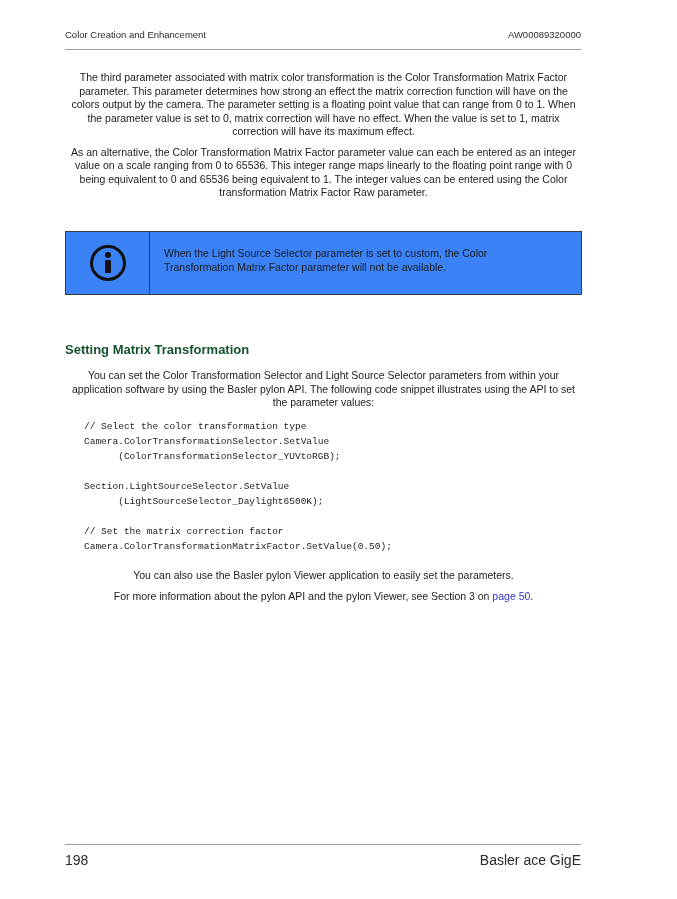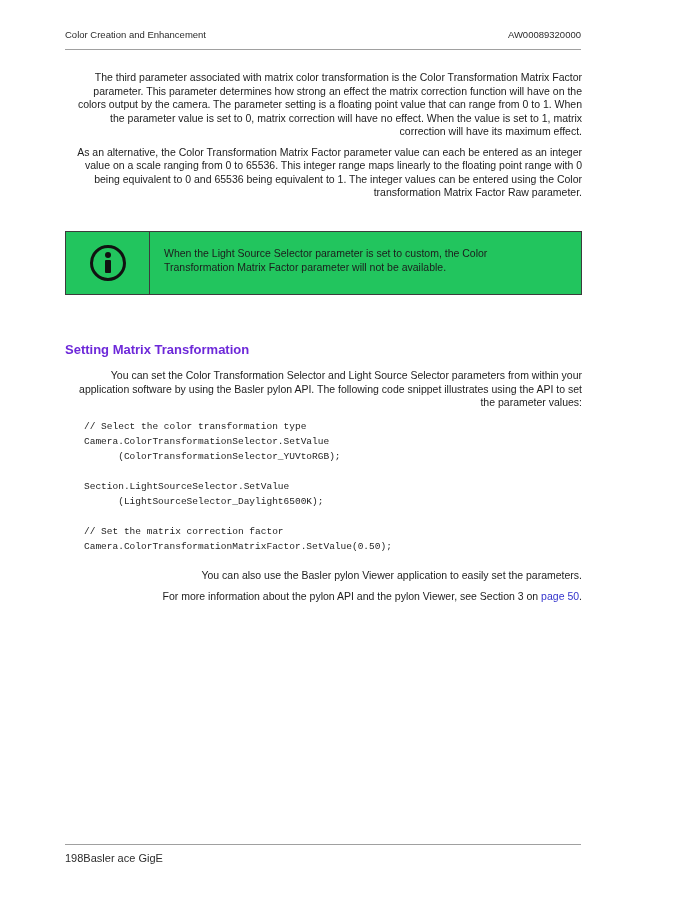--- a/index.html
+++ b/index.html
@@ -19,27 +19,27 @@
   .header-rule {
     position:absolute; left:65px; width:516px; top:49px;
     border-top:1px solid #a0a0a0; height:0;
   }
 
   
   .content {
     position:absolute; left:65px; top:71px; width:517px;
     font-size:10.5px; line-height:13.5px; color:#1c1c1c;
   }
-  .para { margin:0 0 7px 0; text-align:right; }
+  .para { margin:0 0 7px 0; text-align:center; }
 
   
   .note {
     box-sizing:border-box; margin-top:31px; margin-bottom:0;
     width:517px; height:64px; border:1px solid #3c3c3c;
-    display:flex; background:#22c55e;
+    display:flex; background:#3b82f6;
   }
   .note-icon-cell {
     width:83px; flex:0 0 83px; border-right:1px solid #3c3c3c;
     display:flex; align-items:center; justify-content:center;
   }
   .info-circle {
     width:30px; height:30px; border:3px solid #111; border-radius:50%;
     position:relative;
   }
   .info-dot {
@@ -49,21 +49,21 @@
   .info-stem {
     position:absolute; left:12px; top:12px; width:6px; height:13px;
     background:#111; border-radius:1px;
   }
   .note-text-cell {
     flex:1; padding:14px 28px 0 14px; font-size:10.5px; line-height:14.5px;
   }
 
   
   .section-heading {
-    margin:48px 0 0 0; font-size:13px; font-weight:bold; color:#6d28d9;
+    margin:48px 0 0 0; font-size:13px; font-weight:bold; color:#14532d;
   }
   .para-api { margin:13px 0 0 0; }
 
   
   .code {
     margin:9px 0 0 19px;
     font-family:"Liberation Mono", "DejaVu Sans Mono", monospace;
     font-size:9.5px; line-height:15px; color:#232323;
   }
   .code-block { margin:0 0 15px 0; }
@@ -73,22 +73,22 @@
   .para-more { margin:7.5px 0 0 0; }
   .page-link { color:#3333cc; text-decoration:none; cursor:pointer; }
 
   
   .footer-rule {
     position:absolute; left:65px; width:516px; top:844px;
     border-top:1px solid #a0a0a0; height:0;
   }
   .footer {
     position:absolute; left:65px; width:516px; top:852px;
-    display:flex; 
-    font-size:11px; color:#2b2b2b;
+    display:flex; justify-content:space-between;
+    font-size:14px; color:#2b2b2b;
   }
 </style>
 </head>
 <body>
 
 <div class="page">
 
   <div class="header">
     <span>Color Creation and Enhancement</span>
     <span>AW00089320000</span>

